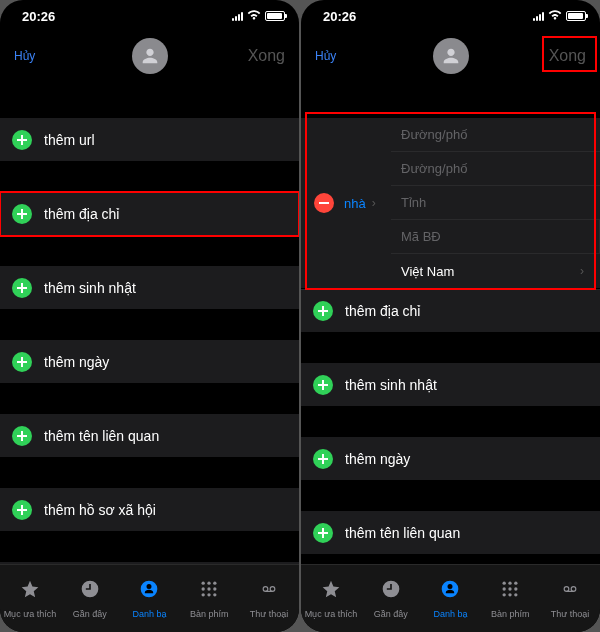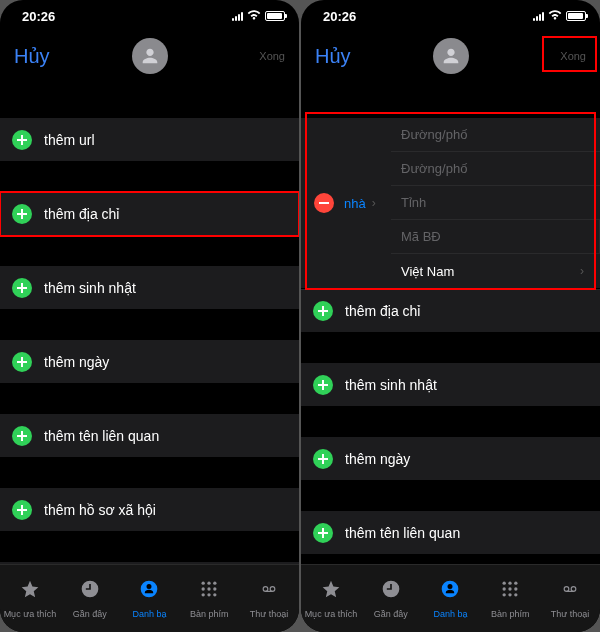--- a/index.html
+++ b/index.html
@@ -52,22 +52,22 @@
     width: 120px; height: 22px; background: #000; border-radius: 0 0 14px 14px;
   }
   .nav-header {
     height: 48px;
     display: flex;
     align-items: center;
     justify-content: space-between;
     padding: 0 14px;
     position: relative;
   }
-  .nav-left { color: #3b82f6; font-size: 20px; text-align: right; }
-  .nav-right { color: #555; font-size: 11px; }
+  .nav-left { color: #3b82f6; font-size: 12px; text-align: right; }
+  .nav-right { color: #555; font-size: 16px; }
   .avatar {
     width: 36px; height: 36px; border-radius: 50%; background: #8a8a8e;
     display:flex; align-items:center; justify-content:center;
     position:absolute; left:50%; top:50%; transform:translate(-50%,-50%);
   }
   .avatar svg { width: 22px; height: 22px; fill: #d1d1d6; }
   .content { flex: 1; overflow: hidden; }
   .spacer-lg { height: 38px; }
   .spacer-md { height: 30px; }
   .row {

